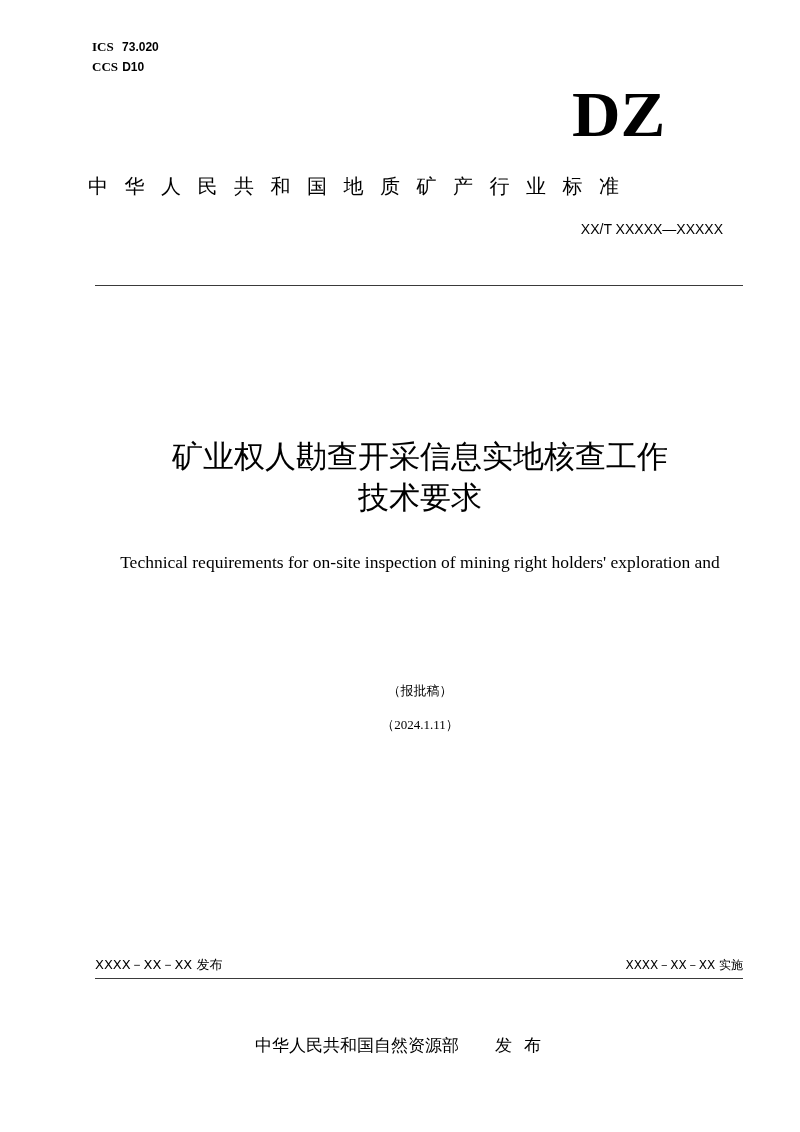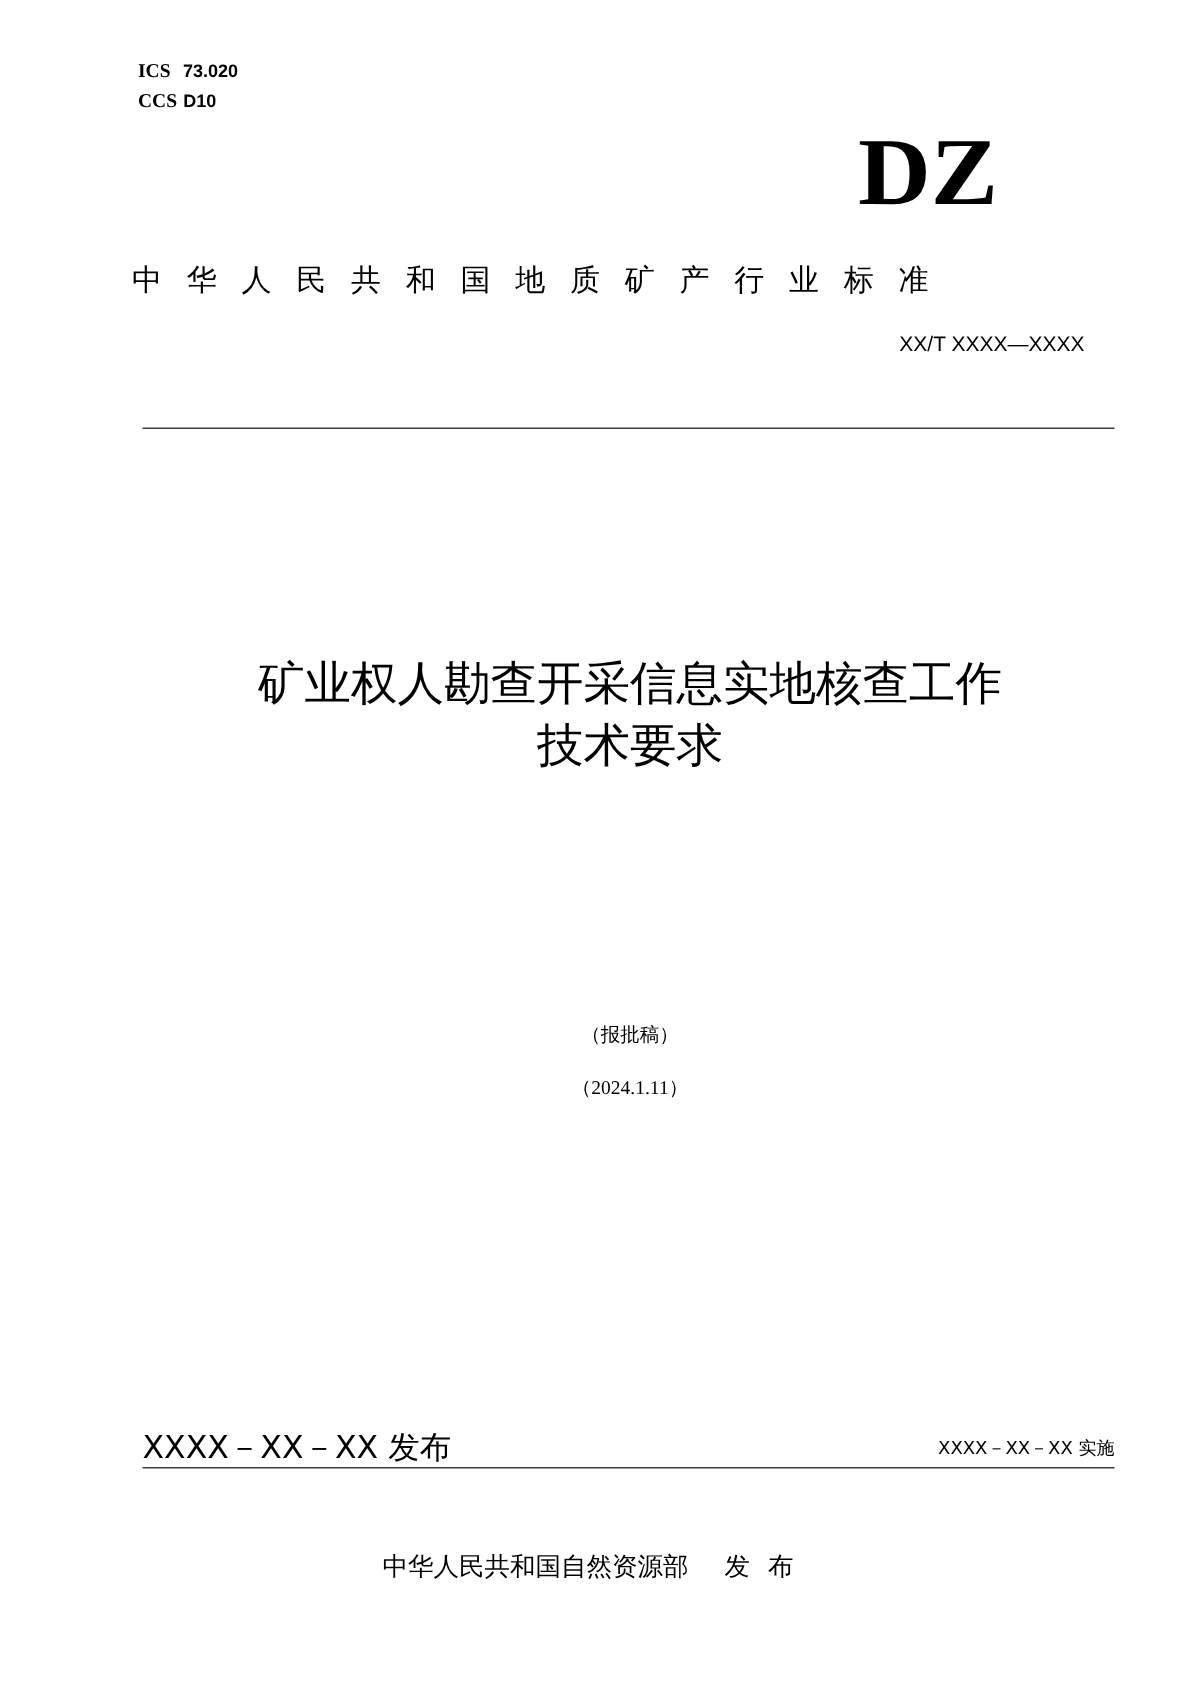--- a/index.html
+++ b/index.html
@@ -115,21 +115,21 @@
       text-align: center;
       font-family: "Liberation Serif", "DejaVu Serif", serif;
       font-size: 13px;
       line-height: 18px;
     }
 
     #release-date {
       left: 95px;
       top: 955px;
       font-family: "DejaVu Sans", sans-serif;
-      font-size: 21px;
+      font-size: 13px;
       line-height: 20px;
       white-space: pre;
       text-align: right;
     }
     #effective-date {
       right: 57px;
       top: 955px;
       font-family: "DejaVu Sans", sans-serif;
       font-size: 12px;
       line-height: 20px;
@@ -139,44 +139,45 @@
 
     #issuer-line {
       left: 255px;
       top: 1033px;
       font-family: "DejaVu Sans", sans-serif;
       font-size: 17px;
       line-height: 24px;
       white-space: nowrap;
     }
     #issuer-line .issue-label {
-      margin-left: 24px;
+      margin-left: 36px;
       letter-spacing: 12px;
     }
   </style>
 </head>
 <body>
 
 <div class="abs classification" id="ics"><span class="lbl">ICS</span>  <span class="val">73.020</span></div>
 <div class="abs classification" id="ccs"><span class="lbl">CCS</span> <span class="val">D10</span></div>
 
 <div class="abs" id="dz-logo">DZ</div>
 
 <div class="abs" id="standard-category">中华人民共和国地质矿产行业标准</div>
 
-<div class="abs" id="standard-number">XX/T XXXX—XXXX</div>
+<div class="abs" id="standard-number">XX/T XXXXX—XXXXX</div>
 
 <div class="abs rule" id="top-rule"></div>
 
 <div class="abs" id="cn-title">
   <div>矿业权人勘查开采信息实地核查工作</div>
   <div>技术要求</div>
 </div>
 
 <div class="abs" id="en-title">
+  <div>Technical requirements for on-site inspection of mining right holders' exploration and</div>
 </div>
 
 <div class="abs" id="draft-status">（报批稿）</div>
 <div class="abs" id="draft-date">（2024.1.11）</div>
 
 <div class="abs" id="release-date">XXXX－XX－XX 发布</div>
 <div class="abs" id="effective-date">XXXX－XX－XX 实施</div>
 
 <div class="abs rule" id="bottom-rule"></div>
 

